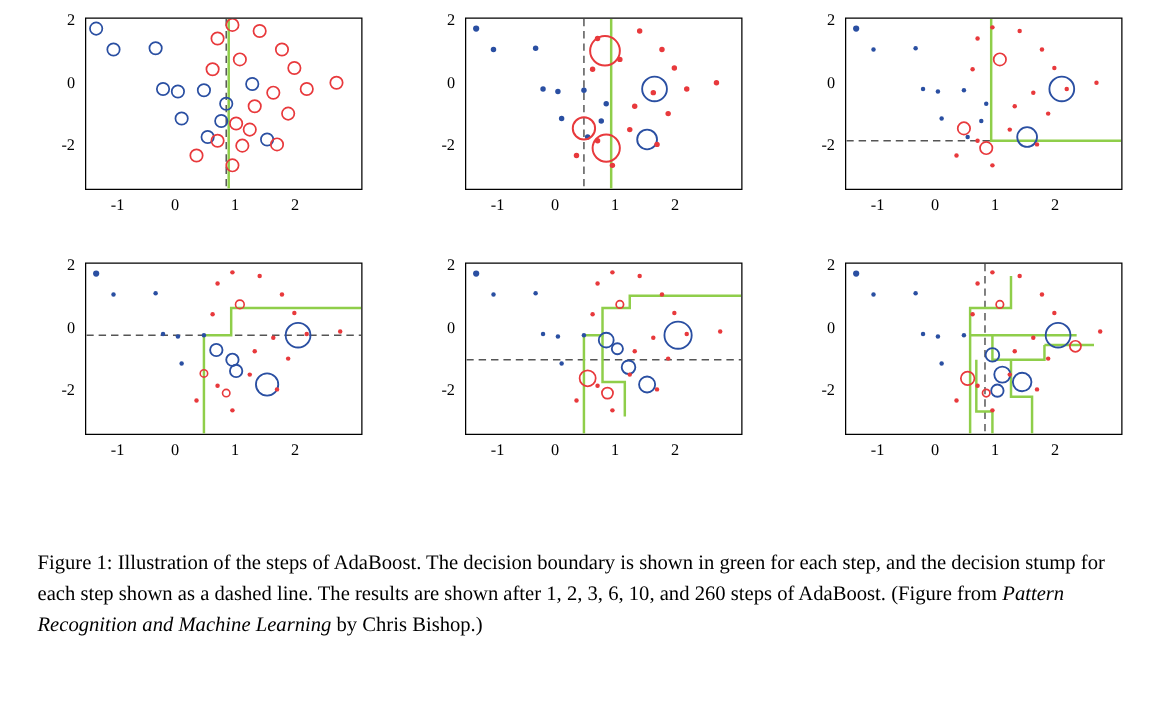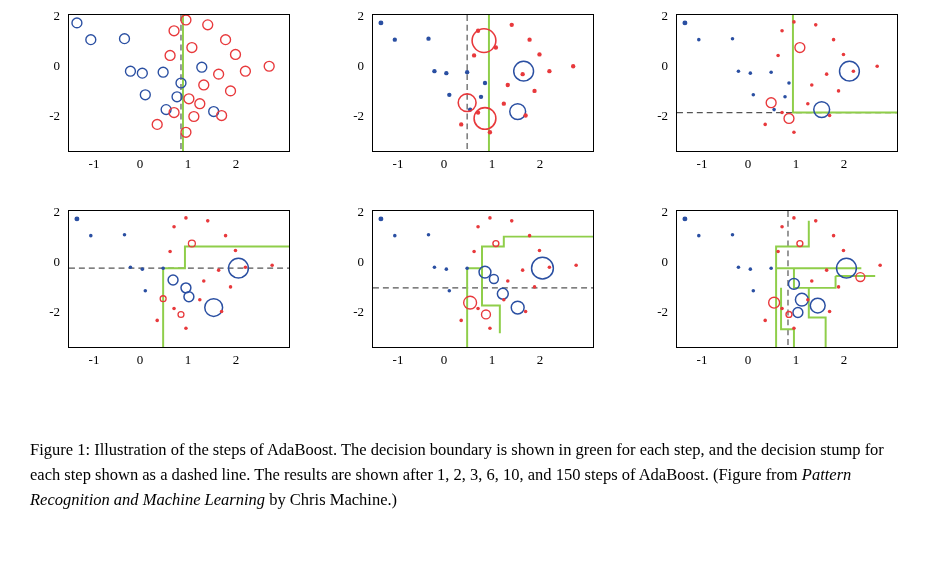--- a/index.html
+++ b/index.html
@@ -417,15 +417,15 @@
       <div class="tick-label ytick" style="left:0px; top:50px;">0</div>
       <div class="tick-label ytick" style="left:0px; top:100px;">-2</div>
       <div class="tick-label xtick" style="left:49px; top:148px;">-1</div>
       <div class="tick-label xtick" style="left:95px; top:148px;">0</div>
       <div class="tick-label xtick" style="left:143px; top:148px;">1</div>
       <div class="tick-label xtick" style="left:191px; top:148px;">2</div>
     </div>
 
   </div>
 
-  <div class="caption"><span>Figure 1: Illustration of the steps of AdaBoost. The decision boundary is shown in green for each step, and the decision stump for each step shown as a dashed line. The results are shown after 1, 2, 3, 6, 10, and 150 steps of AdaBoost. (Figure from </span><i>Pattern Recognition and Machine Learning</i><span> by Chris Machine.)</span></div>
+  <div class="caption"><span>Figure 1: Illustration of the steps of AdaBoost. The decision boundary is shown in green for each step, and the decision stump for each step shown as a dashed line. The results are shown after 1, 2, 3, 6, 10, and 260 steps of AdaBoost. (Figure from </span><i>Pattern Recognition and Machine Learning</i><span> by Chris Bishop.)</span></div>
 
 </div>
 
 </body></html>

